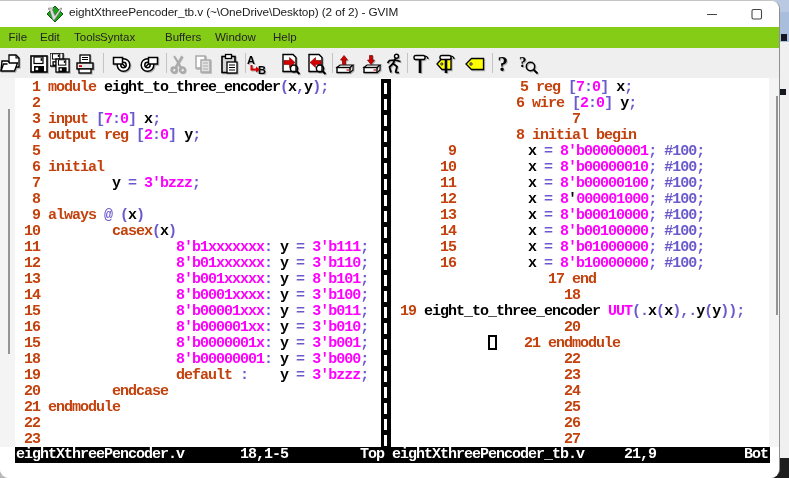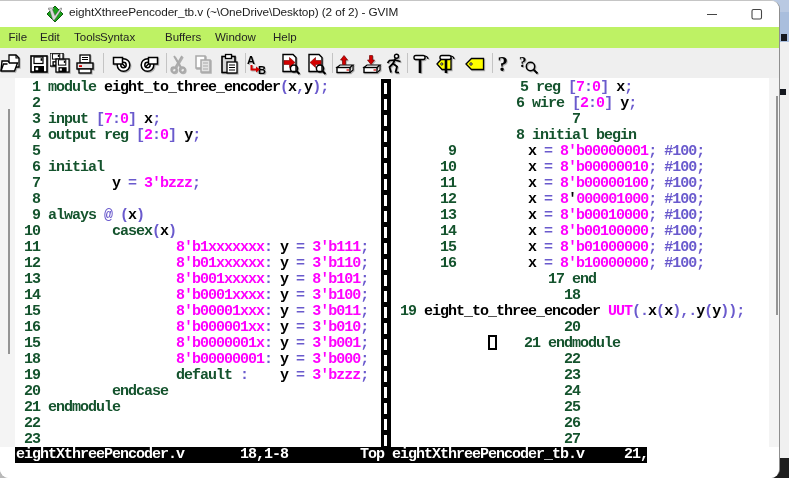--- a/index.html
+++ b/index.html
@@ -3,35 +3,35 @@
 <meta charset="utf-8">
 <style>
 html,body{margin:0;padding:0;width:789px;height:478px;overflow:hidden;background:#b9b9b9;}
 #backdrop{position:absolute;left:779px;top:0;width:10px;height:478px;background:#f0f0f0;}
 #bd-blue{position:absolute;left:779px;top:0;width:10px;height:42px;background:#a9bedd;}
 #bd-dark{position:absolute;left:779px;top:458px;width:10px;height:20px;background:#1e1e1e;}
 .bdmark{position:absolute;background:#15181f;}
 #win{position:absolute;left:0;top:0;width:780px;height:478px;background:#ffffff;border-right:1px solid #8f8f8f;border-top:1px solid #c5c5c5;border-radius:0 9px 9px 9px;overflow:hidden;box-sizing:border-box;}
 #titlebar{position:absolute;left:0;top:0;width:100%;height:26px;background:#ffffff;margin-left:40px;}
 #title-text{position:absolute;left:29px;top:4px;font:11.8px "Liberation Sans",sans-serif;letter-spacing:-0.1px;color:#1b1b1b;white-space:pre;}
-#menubar{position:absolute;left:0;top:26px;width:100%;height:21px;background:#bef264;border-bottom:6px solid #22c55e;}
+#menubar{position:absolute;left:0;top:26px;width:100%;height:21px;background:#84cc16;border-bottom:6px solid #22c55e;}
 .mi{position:absolute;top:4px;font:11.5px "Liberation Sans",sans-serif;color:#242424;}
 #toolbar{position:absolute;left:0;top:47px;width:100%;height:30px;background:#efefef;}
 .tsep{position:absolute;top:5px;width:1px;height:20px;background:#c4c4c4;}
 .ti{position:absolute;top:5px;width:22px;height:22px;filter:drop-shadow(1.5px 1.5px 0 #b0b0b0);}
 #textarea{position:absolute;left:0;top:77px;width:100%;height:369px;background:#ffffff;}
 pre.code{position:absolute;top:2px;margin:0;font-family:"Liberation Mono",monospace;font-weight:bold;font-size:15px;line-height:16px;letter-spacing:-1px;color:#000;white-space:pre;}
 #lpre{left:16px;}
 #rpre{left:392px;text-align:center;}
-.k{color:#14532d}.m{color:#ff00ff}.s{color:#6a5acd}
+.k{color:#c2410c}.m{color:#ff00ff}.s{color:#6a5acd}
 #vsep{position:absolute;left:381px;top:1px;width:10px;height:368px;background:#000;}
 #vsep-dash{position:absolute;left:3px;top:4px;width:3px;height:364px;background:repeating-linear-gradient(to bottom,#fff 0 11px,#000 11px 16px);}
 #cursor{position:absolute;left:488px;top:257px;width:9px;height:15px;border:2px solid #000;box-sizing:border-box;}
 .sbthumb{position:absolute;width:2px;background:#949494;}
-#statusbar{position:absolute;left:15px;top:446px;width:632px;height:16px;background:#000;}
+#statusbar{position:absolute;left:15px;top:446px;width:755px;height:16px;background:#000;}
 .st{position:absolute;top:0;font-family:"Liberation Mono",monospace;font-weight:bold;font-size:15px;line-height:16px;letter-spacing:-1px;color:#fff;white-space:pre;}
 #cmdline{position:absolute;left:0;top:462px;width:100%;height:16px;background:#fff;}
 .cap{stroke:#454545;stroke-width:1.1;fill:none}
 </style>
 </head>
 <body>
 <div id="backdrop"></div>
 <div id="bd-blue"></div>
 <div id="bd-dark"></div>
 <div style="position:absolute;left:766px;top:0;width:23px;height:12px;background:#b9c9e2;"></div>
@@ -261,20 +261,20 @@
 <span class="k"> 24</span>
 <span class="k"> 25</span>
 <span class="k"> 26</span>
 <span class="k"> 27</span></pre>
     <div class="sbthumb" style="left:8px;top:31px;height:245px;"></div>
     <div class="sbthumb" style="left:776px;top:18px;height:219px;"></div>
     <div id="cursor"></div>
   </div>
   <div id="statusbar">
     <div class="st" style="left:1px">eightXthreePencoder.v</div>
-    <div class="st" style="left:225px">18,1-8</div>
+    <div class="st" style="left:225px">18,1-5</div>
     <div class="st" style="left:345px">Top</div>
     <div class="st" style="left:377px">eightXthreePencoder_tb.v</div>
     <div class="st" style="left:609px">21,9</div>
     <div class="st" style="left:729px">Bot</div>
   </div>
   <div id="cmdline"></div>
 </div>
 
 </body></html>

